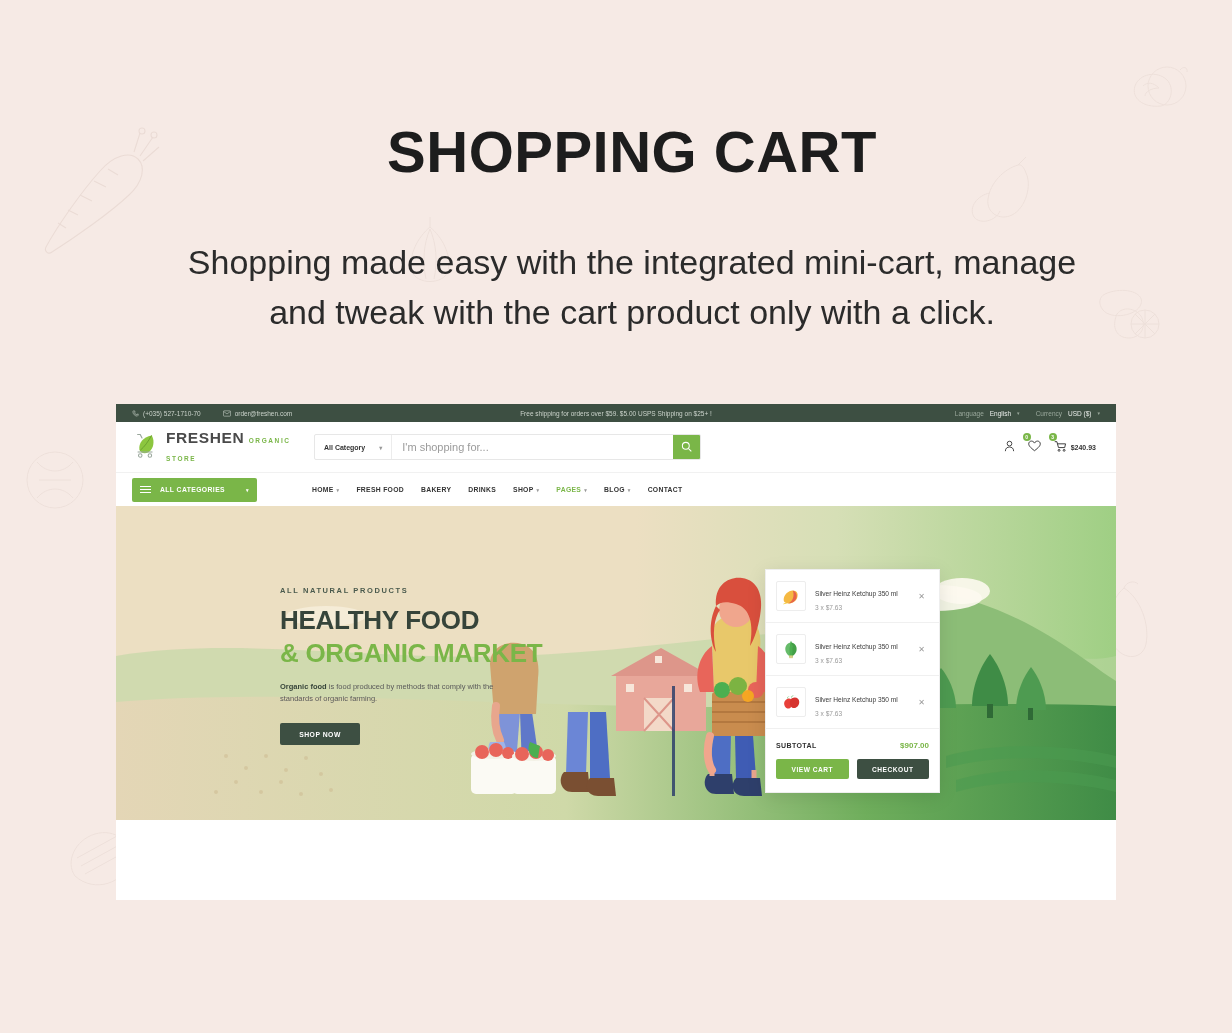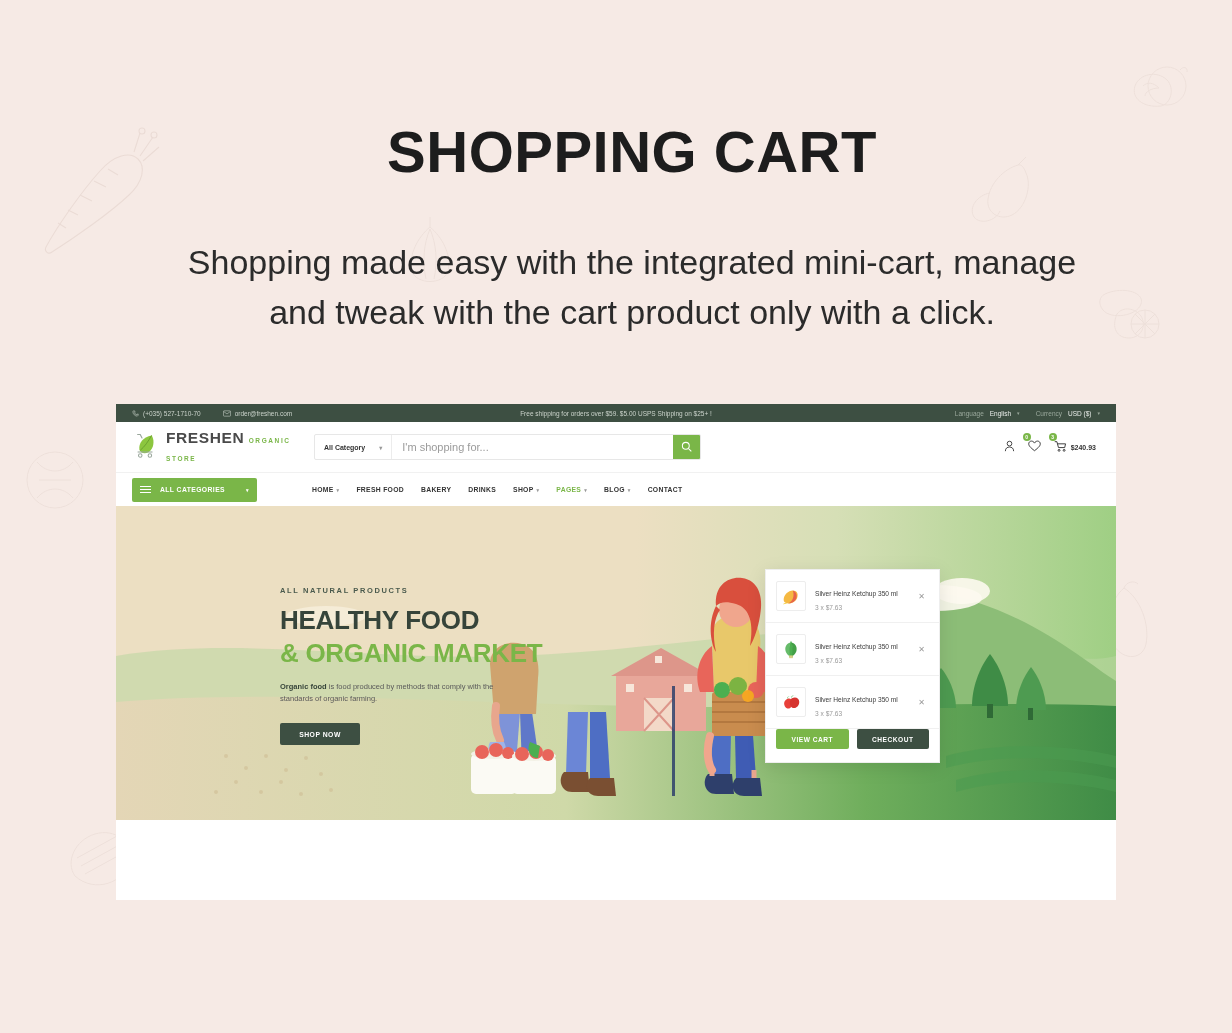--- a/index.html
+++ b/index.html
@@ -531,20 +531,24 @@
             <path d="M12 8 C12 5 15 4 17 5 C15 4 13 6 12 8Z" fill="#4caf50"></path>
             <path d="M8 9 C7 6 10 5 12 6 C10 5 8 7 8 9Z" fill="#66bb6a"></path>
           </svg>
         </span>
         <span class="mc-info">
           <span class="mc-name">Silver Heinz Ketchup 350 ml</span>
           <span class="mc-qty" style="display:block">3 x $7.63</span>
         </span>
         <span class="mc-remove">✕</span>
       </div>
+      <div class="mc-subtotal">
+        <span class="mc-sub-label">SUBTOTAL</span>
+        <span class="mc-sub-value">$907.00</span>
+      </div>
       <div class="mc-actions">
         <span class="mc-btn view">VIEW CART</span>
         <span class="mc-btn checkout">CHECKOUT</span>
       </div>
     </div>
   </div>
 
   <div class="site-bottom"></div>
 </div>
 

